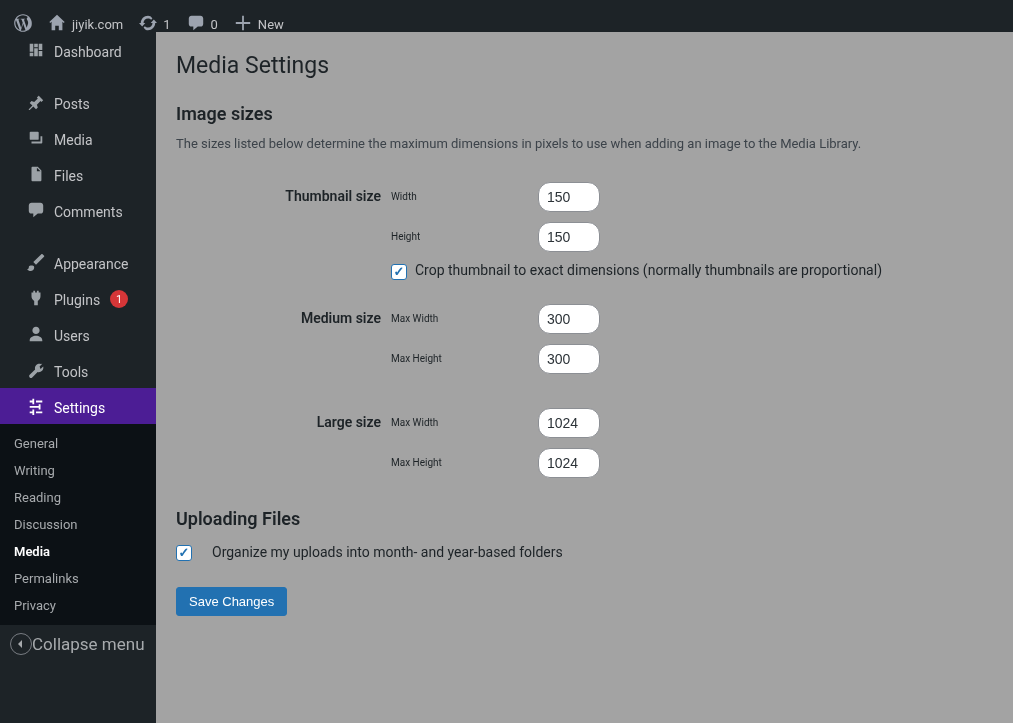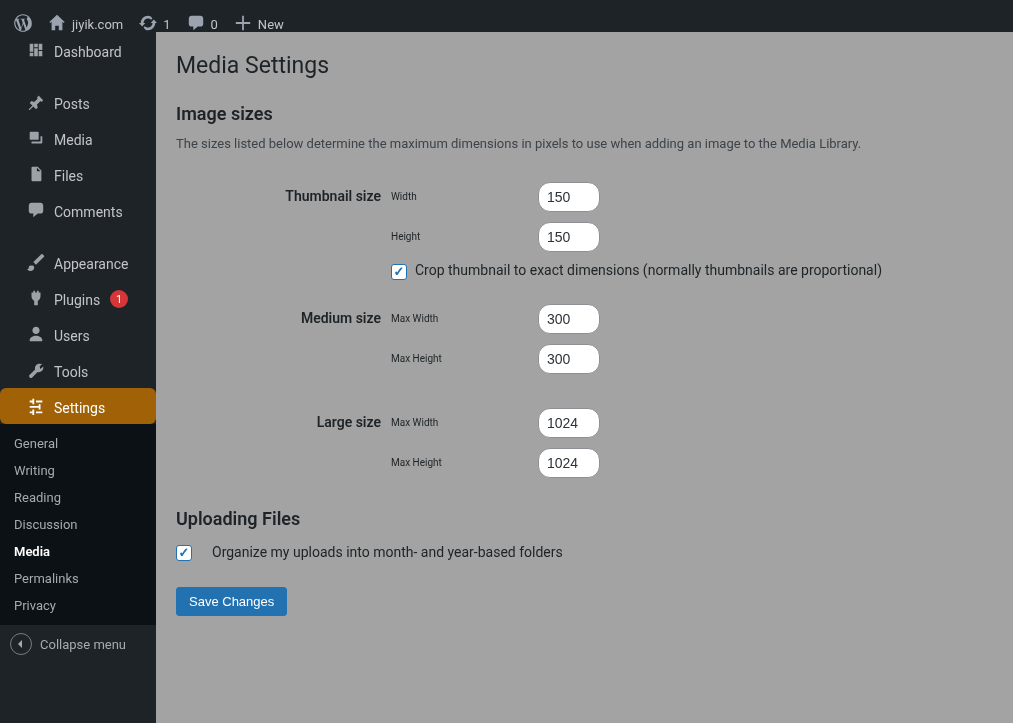--- a/index.html
+++ b/index.html
@@ -53,23 +53,22 @@
   .menu li {
     display: flex;
     align-items: flex-end;
     gap: 8px;
     padding: 8px 26px;
     cursor: pointer;
     position: relative;
     color: #c3c4c7;
   }
   .menu li.current {
-    background: #a16207;
+    background: #4c1d95;
     color: #fff;
-    border-radius: 6px;
   }
   .menu li.current::after {
     content: "";
     position: absolute;
     right: -8px;
     top: 50%;
     transform: translateY(-50%);
     border: 8px solid transparent;
     border-right-color: #f0f0f1;
   }
@@ -104,25 +103,24 @@
     display:inline-flex;
     align-items:center;
     justify-content:center;
     padding:0 5px;
     margin-left:2px;
   }
 
   .collapse {
     display:flex;
     align-items:center;
-    gap:8px;
     padding:8px 10px;
     color:#a7aaad;
     cursor:pointer;
-    font-size:13px;
+    font-size:17px;
   }
   .collapse .cico {
     width:22px; height:22px;
     border:1px solid #787c82;
     border-radius:50%;
     display:flex; align-items:center; justify-content:center;
   }
 
   
   .main {

